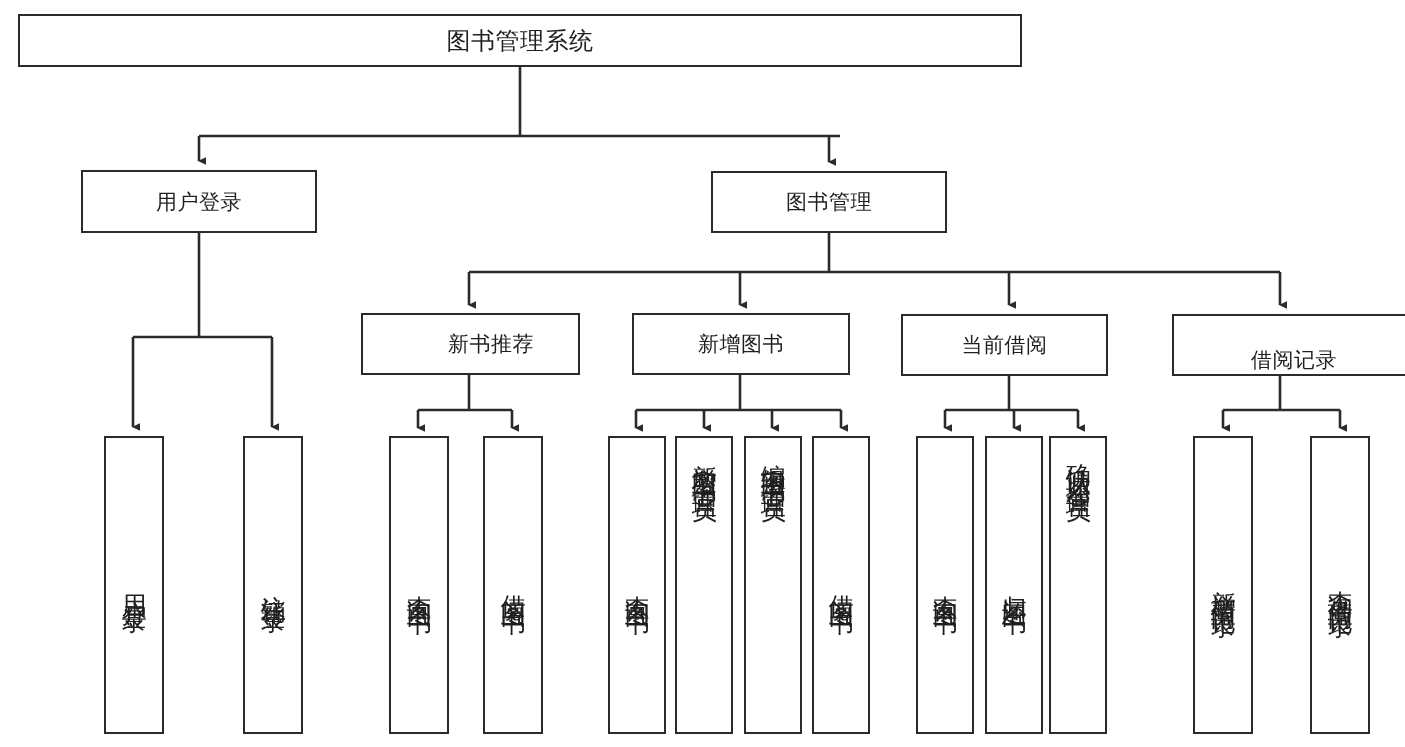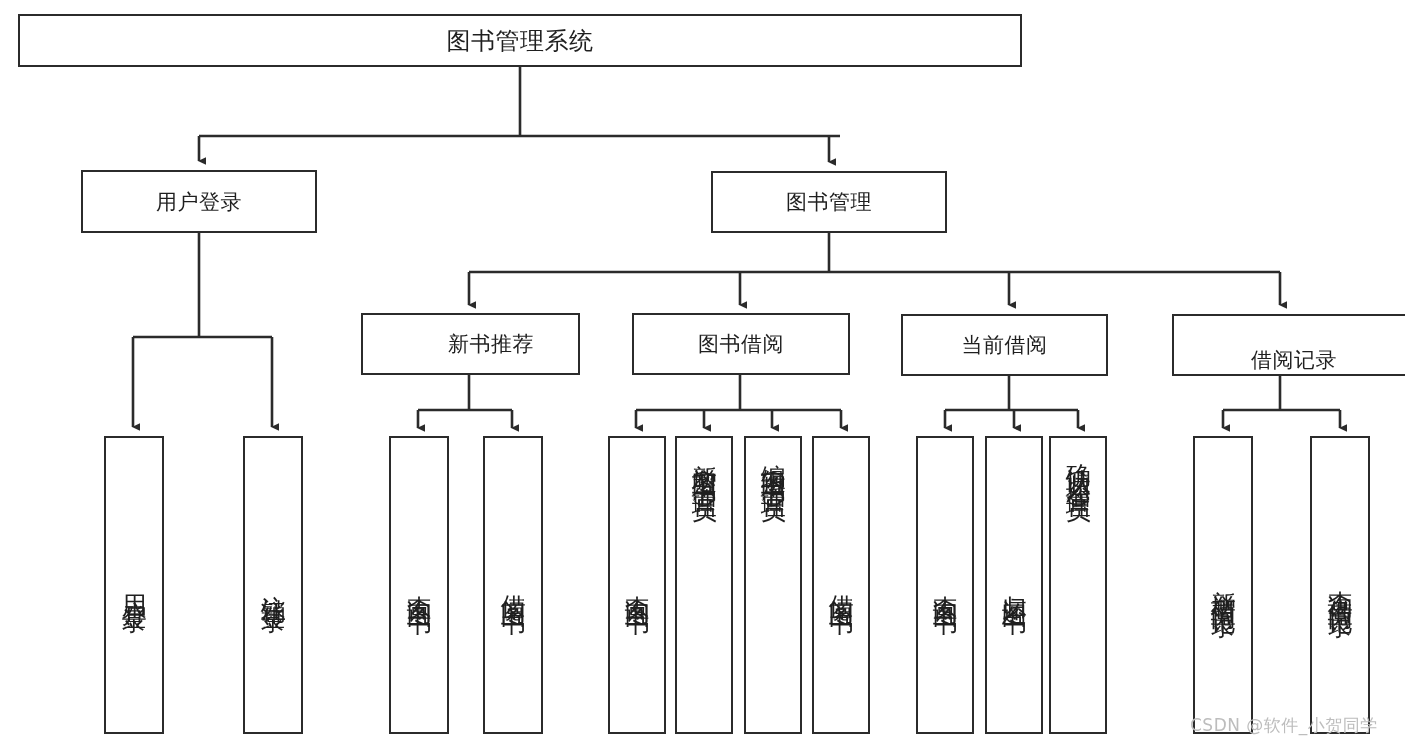--- a/index.html
+++ b/index.html
@@ -133,21 +133,21 @@
     <span class="label">用户登录</span>
   </div>
   <div class="node lvl1" style="left:711px; top:171px; width:236px; height:62px;">
     <span class="label">图书管理</span>
   </div>
 
   <div class="node lvl2" style="left:361px; top:313px; width:219px; height:62px;padding-left:41px;">
     <span class="label">新书推荐</span>
   </div>
   <div class="node lvl2" style="left:632px; top:313px; width:218px; height:62px;">
-    <span class="label">图书借阅</span>
+    <span class="label">新增图书</span>
   </div>
   <div class="node lvl2" style="left:901px; top:314px; width:207px; height:62px;">
     <span class="label">当前借阅</span>
   </div>
   <div class="node lvl2" style="left:1172px; top:314px; width:244px; height:62px;align-items:flex-end;">
     <span class="label">借阅记录</span>
   </div>
 
   <div class="node leaf center" style="left:104px; top:436px; width:60px; height:298px;">
     <span class="label">用户登录</span>
@@ -186,15 +186,14 @@
     <span class="label">确认归还（管理员）</span>
   </div>
 
   <div class="node leaf center" style="left:1193px; top:436px; width:60px; height:298px;">
     <span class="label">新增借阅记录</span>
   </div>
   <div class="node leaf center" style="left:1310px; top:436px; width:60px; height:298px;">
     <span class="label">查询借阅记录</span>
   </div>
 
-  <div class="watermark">CSDN @软件_小贺同学</div>
 
 </div>
 
 </body></html>

